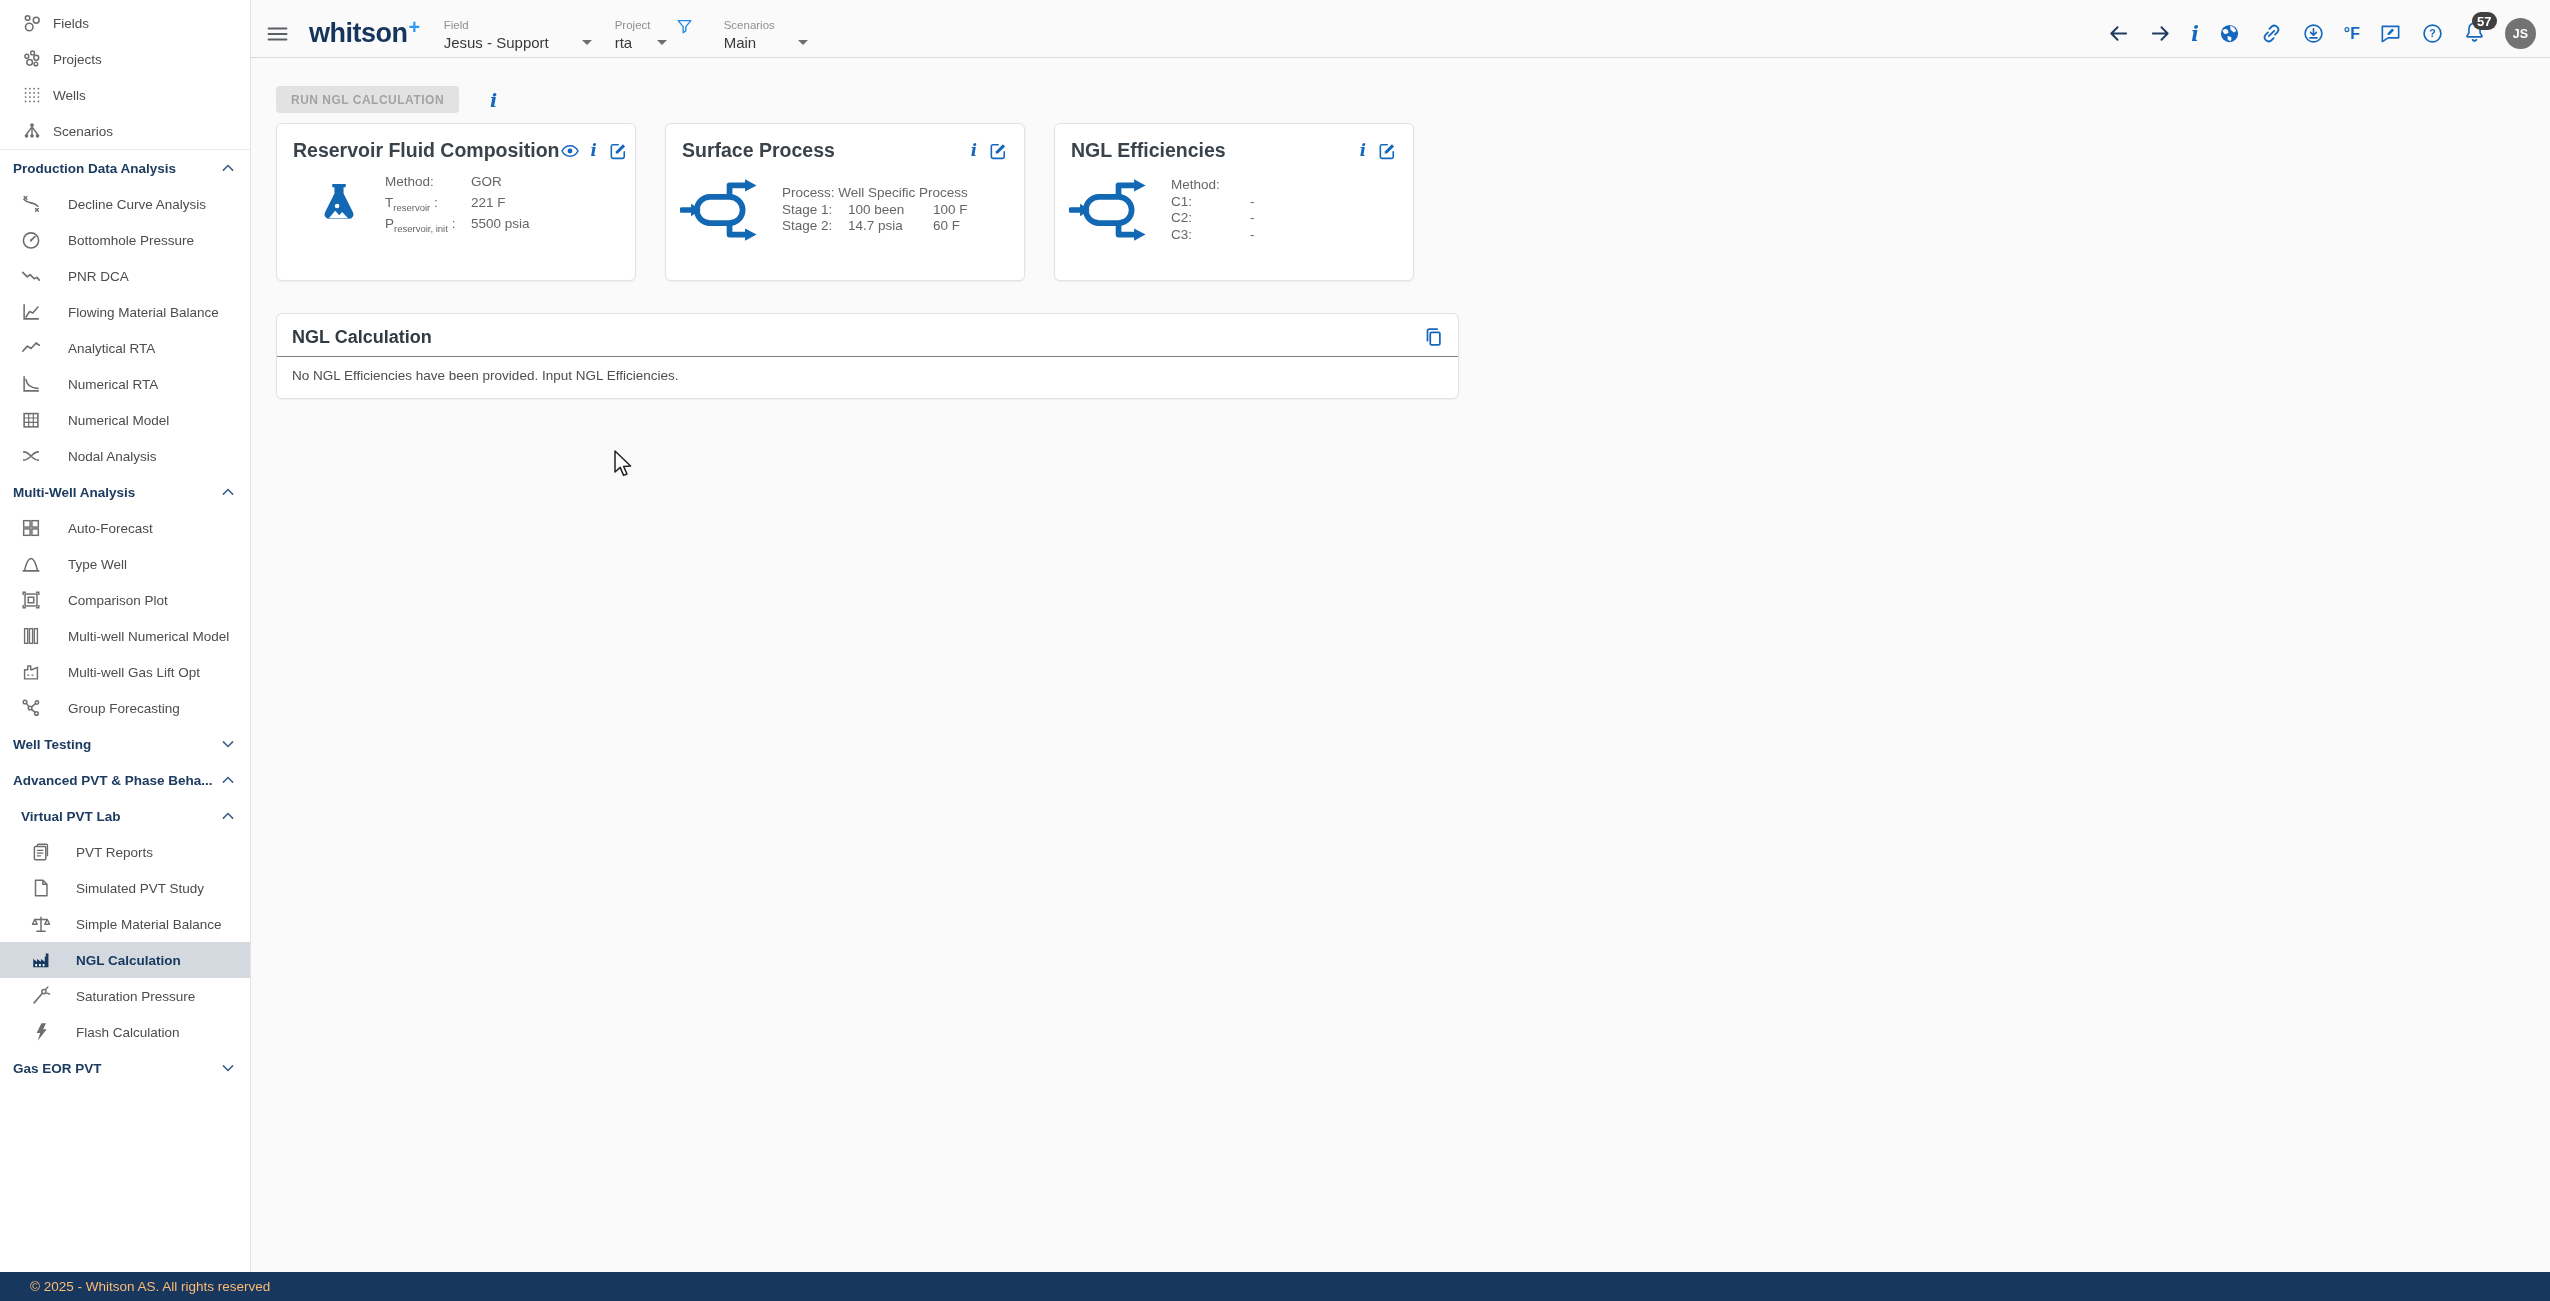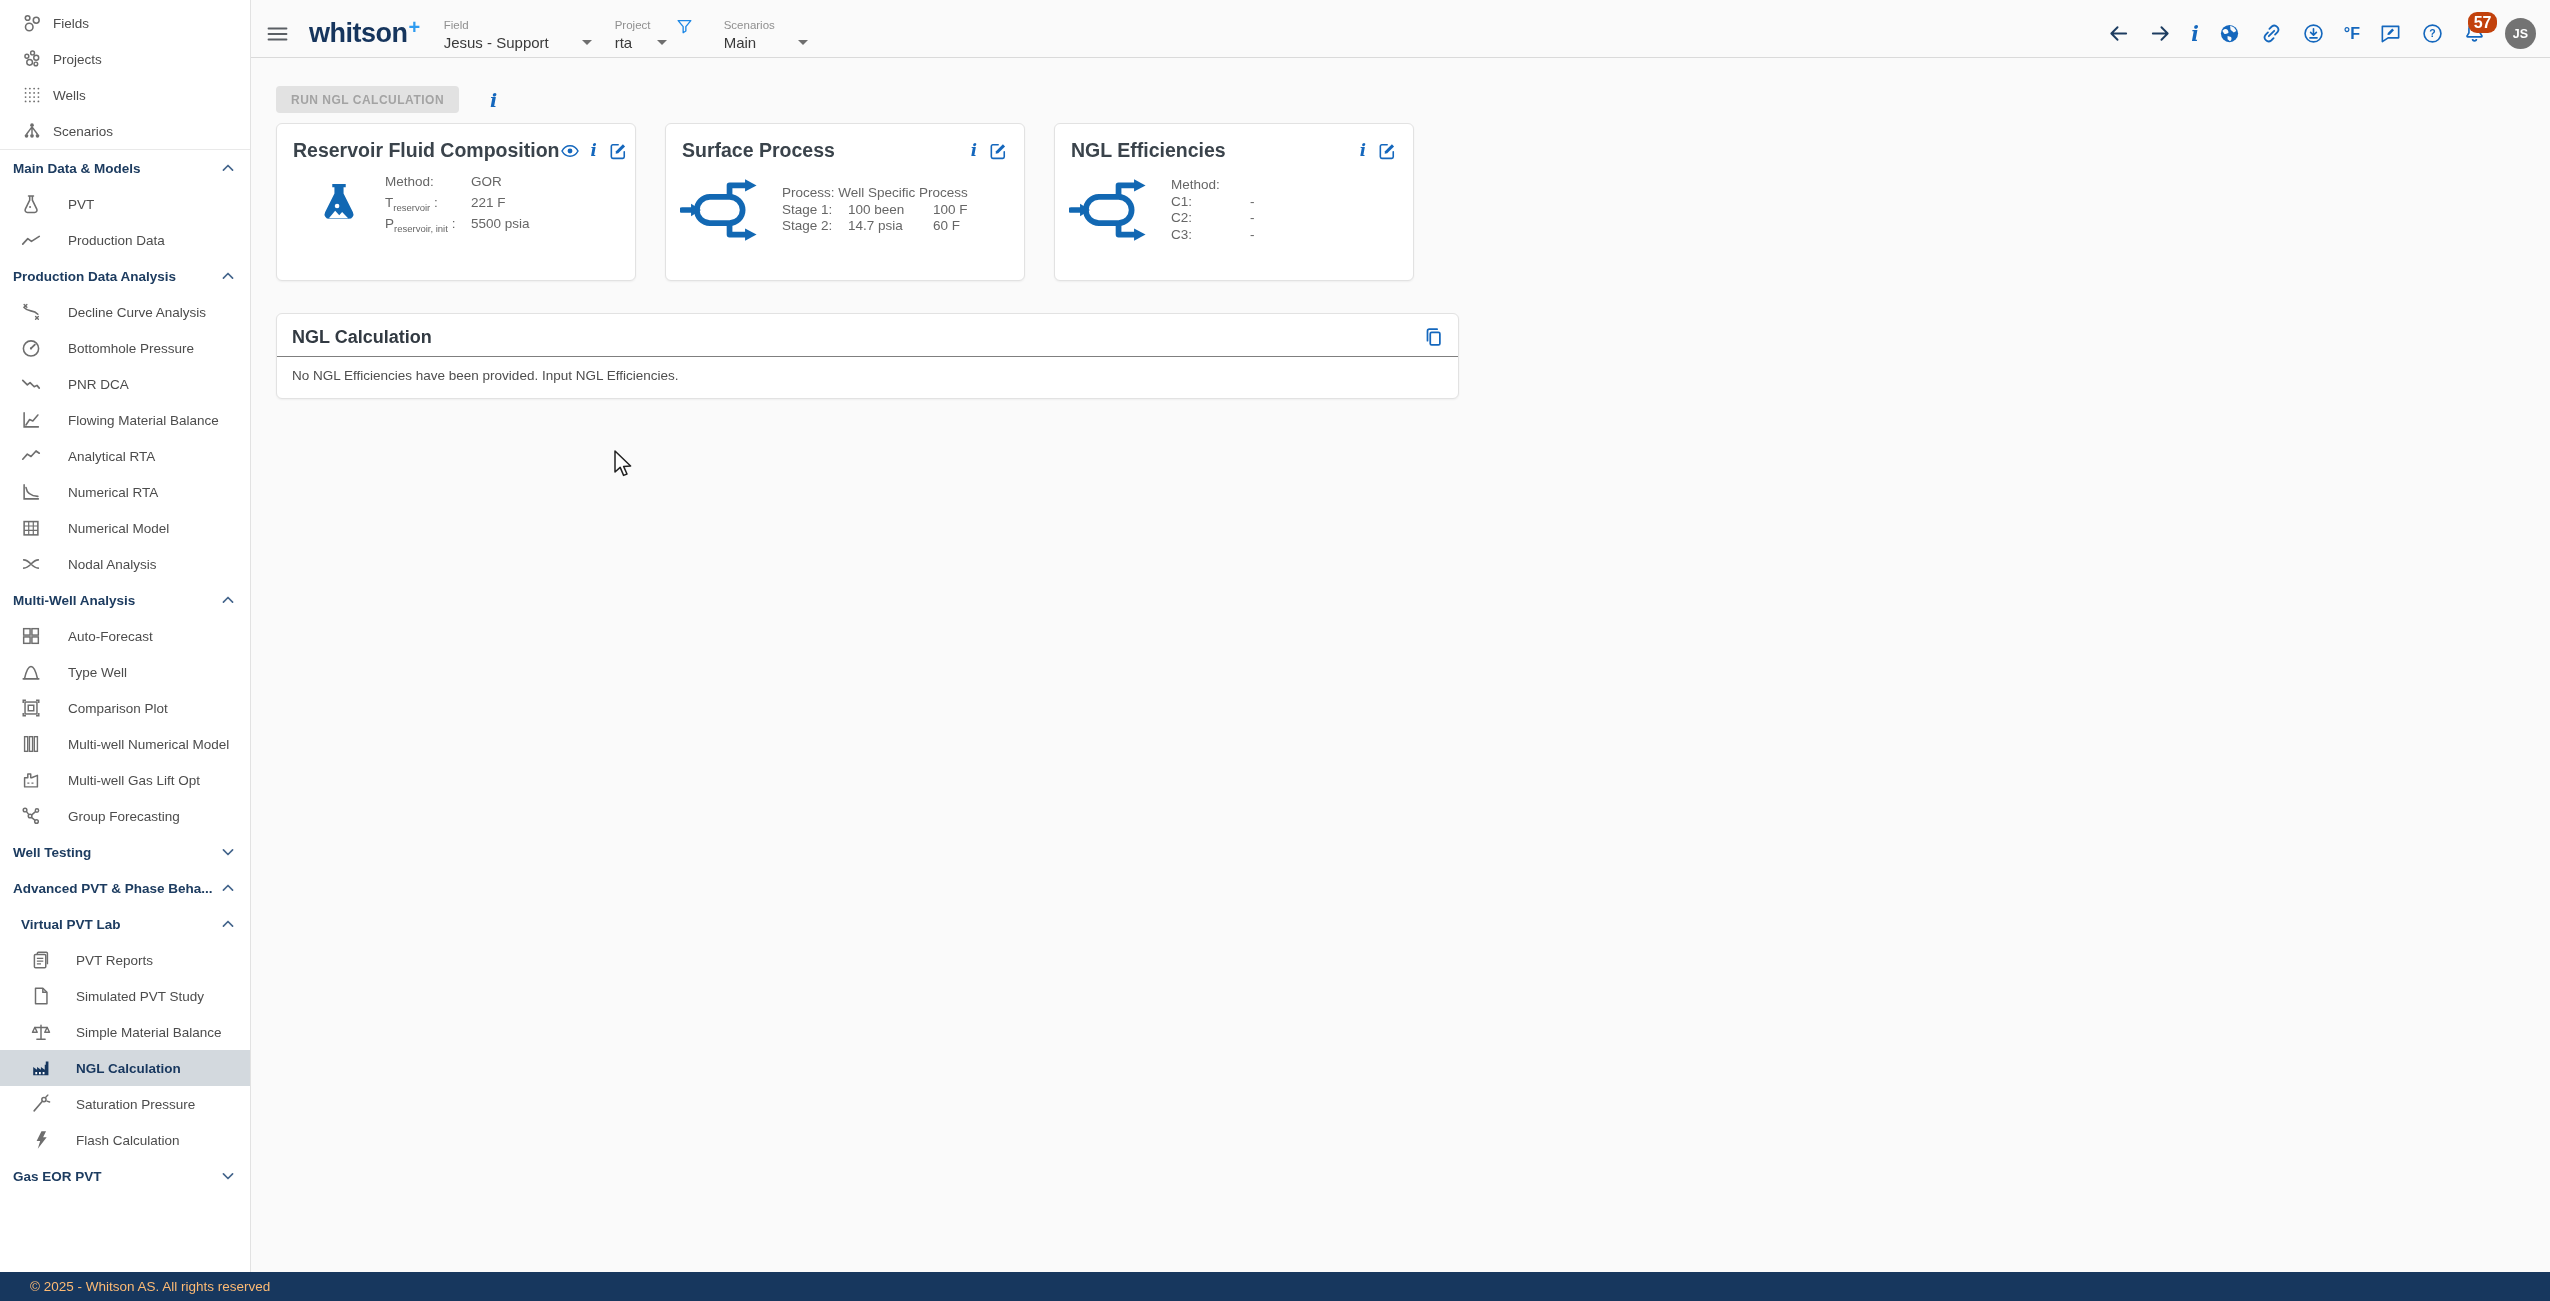--- a/index.html
+++ b/index.html
@@ -39,21 +39,21 @@
   .f-well { margin-left:27px; width:362px; }
   .f-scen { margin-left:30px; width:84px; }
   .filter-ic { width:19px; height:19px; color:#1e88e5; align-self:flex-start; margin:7px 0 0 8px; cursor:pointer; }
   .top-actions { margin-left:auto; display:flex; align-items:center; gap:19px; margin-right:14px; }
   .ta { width:23px; height:23px; color:#1467bd; cursor:pointer; flex-shrink:0; }
   .ta.navy { color:#1d3c60; }
   .ii { font-family:"DejaVu Serif","Liberation Serif",serif; font-style:italic; font-weight:700; color:#1467bd; }
   .top-i { font-size:20px; cursor:pointer; }
   .degf { font-size:16px; font-weight:700; color:#1467bd; cursor:pointer; }
   .bell-wrap { position:relative; cursor:pointer; }
-  .badge { position:absolute; top:-8px; right:-11px; background:#c2410c; color:#fff; font-size:16px; font-weight:700; border-radius:9px; padding:1.5px 5.5px; }
+  .badge { position:absolute; top:-8px; right:-11px; background:#404040; color:#fff; font-size:13px; font-weight:700; border-radius:9px; padding:1.5px 5.5px; }
   .avatar { width:31px; height:31px; border-radius:50%; background:#737373; color:#fff; font-size:12.5px; font-weight:700; display:flex; align-items:center; justify-content:center; cursor:pointer; }
 
   
   .content { flex:1; background:#fafafa; padding:27px 0 0 25px; position:relative; min-height:0; }
   .run-row { display:flex; align-items:center; height:29px; }
   .run-btn { height:27px; padding:0 15px; background:#e2e2e2; color:#a3a3a3; font-size:12px; font-weight:700; letter-spacing:0.5px; border:none; border-radius:4px; font-family:inherit; cursor:default; }
   .run-info { font-size:19px; margin-left:31px; }
 
   .cards { display:flex; gap:29px; margin-top:9px; }
   .card { width:360px; height:158px; background:#fff; border:1px solid #e2e2e2; border-radius:6px; box-shadow:0 1px 2px rgba(0,0,0,0.05); }
@@ -334,40 +334,20 @@
           <span>Wells</span>
         </div>
       <div class="sb-item">
           <svg class="ic">
             <use href="#i-scenarios"></use>
           </svg>
           <span>Scenarios</span>
         </div>
       <div class="sb-div"></div>
 
-      <div class="sec">
-        <div class="sb-head">
-            <span>Main Data &amp; Models</span>
-            <svg class="caret">
-              <use href="#i-chevup"></use>
-            </svg>
-          </div>
-        <div class="sb-item">
-            <svg class="ic">
-              <use href="#i-flask"></use>
-            </svg>
-            <span>PVT</span>
-          </div>
-        <div class="sb-item">
-            <svg class="ic">
-              <use href="#i-trend"></use>
-            </svg>
-            <span>Production Data</span>
-          </div>
-      </div>
 
       <div class="sec">
         <div class="sb-head">
             <span>Production Data Analysis</span>
             <svg class="caret">
               <use href="#i-chevup"></use>
             </svg>
           </div>
         <div class="sb-item">
             <svg class="ic">

